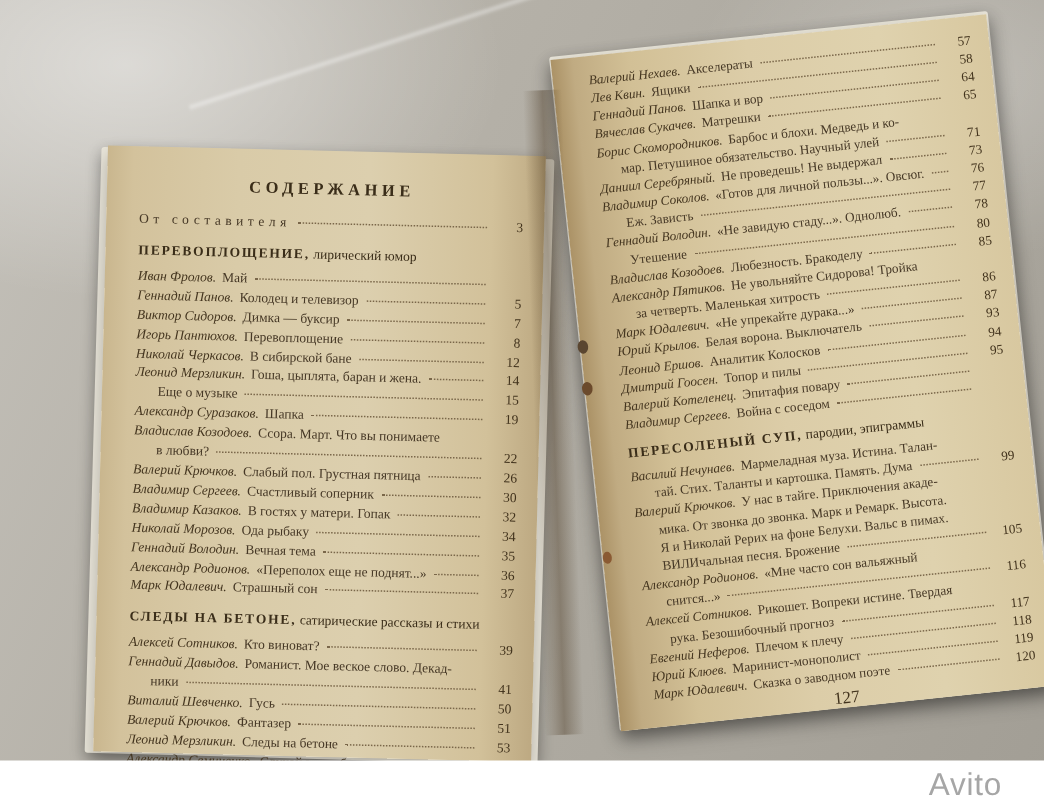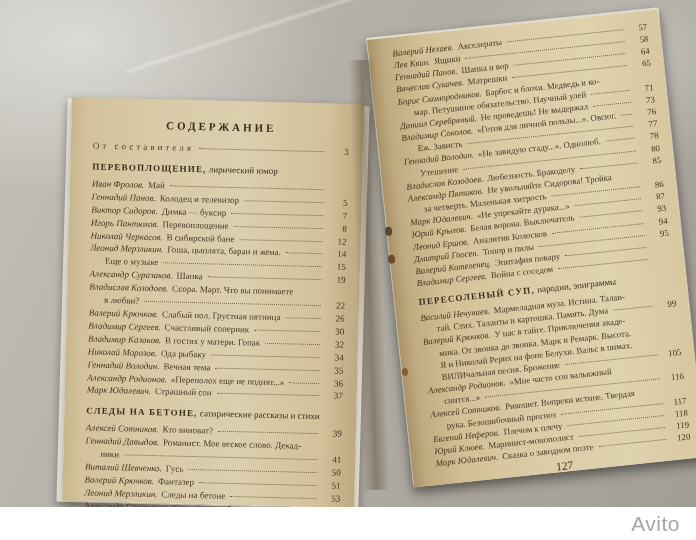--- a/index.html
+++ b/index.html
@@ -13,21 +13,21 @@
     position:absolute;inset:0;
     background:
       radial-gradient(ellipse 420px 260px at 12% 8%, rgba(255,255,255,.45), rgba(255,255,255,0) 60%),
       radial-gradient(ellipse 300px 200px at 92% 10%, rgba(255,255,255,.25), rgba(255,255,255,0) 60%),
       linear-gradient(115deg,#c4c1ba 0%,#b5b1a8 35%,#aba79e 70%,#a29e95 100%);
   }
   .vein{position:absolute;background:rgba(255,255,255,.35);filter:blur(1px);}
   
   .bottom-strip{position:absolute;left:0;right:0;bottom:0;height:33px;background:#ffffff;}
   .avito{
-    position:absolute;right:16px;bottom:4px;
+    position:absolute;right:28px;bottom:4px;
     font-family:"Liberation Sans","DejaVu Sans",sans-serif;
     font-size:21px;color:#a6a6a6;font-weight:500;letter-spacing:.5px;
   }
   
   .under-left,.under-right{position:absolute;background:#eae6da;border-radius:2px;box-shadow:0 4px 10px rgba(0,0,0,.28);}
   .under-left{left:62px;top:102px;width:302px;height:404px;transform:rotate(1.6deg);}
   .under-right{left:366px;top:38px;width:294px;height:452px;transform:rotate(-6deg);transform-origin:left top;}
   
   .page{position:absolute;color:#463826;}
   .page-left{

